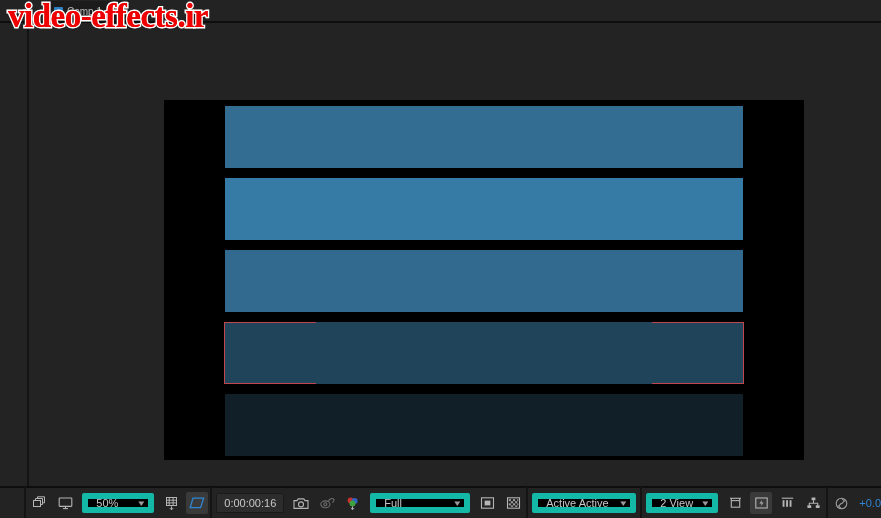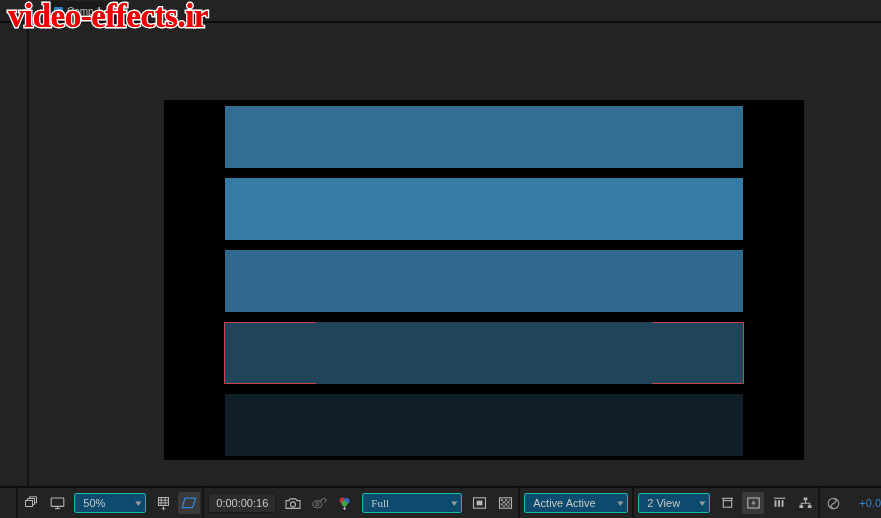--- a/index.html
+++ b/index.html
@@ -101,51 +101,51 @@
     color:#b4b4b4; flex:0 0 auto; border-radius:2px;
   }
   .tb-icon.on {
     background:#3a3a3a;
   }
   .tb-icon.blue { color:#2f86d4; }
   .tb-icon svg { display:block; }
 
   .tb-select {
     height:20px;
-    background:#0c4a6e;
-    border:1px solid #14b8a6;
+    background:#000000;
+    border:6px solid #14b8a6;
     border-radius:2px;
     display:flex; align-items:center; justify-content:space-between;
     padding:0 5px 0 8px;
     margin:0 4px;
     color:#c8c8c8; font-size:11px;
     gap:6px;
     flex:0 0 auto;
   }
   .tb-select .chev {
     font-size:9px; color:#9a9a9a; line-height:1;
     transform:scaleX(1.35);
   }
   #zoom-select   { width:72px; }
-  #res-select    { width:100px;font-family:Liberation Serif, serif; }
+  #res-select    { width:100px; }
   #camera-select { width:104px; }
   #views-select  { width:72px; }
 
   .tb-field {
     height:20px;
     background:#2c2c2c;
     border:1px solid #1a1a1a;
     border-radius:2px;
     display:flex; align-items:center; justify-content:center;
     padding:0 7px; margin:12px 4px;
     color:#c8c8c8; font-size:11px;
     flex:0 0 auto;
   }
   #exposure-value {
-    color:#2f86d4; font-size:11px; margin-left:13px; flex:0 0 auto;
+    color:#2f86d4; font-size:11px; margin-left:5px; flex:0 0 auto;
   }
 
   
   #watermark {
     position:absolute; left:8px; top:-2px;
     font-family:"Liberation Serif", serif;
     font-weight:bold; font-style:normal;
     font-size:33px; letter-spacing:-0.5px;
     color:#ee0000;
     -webkit-text-stroke:3px #ffffff;

